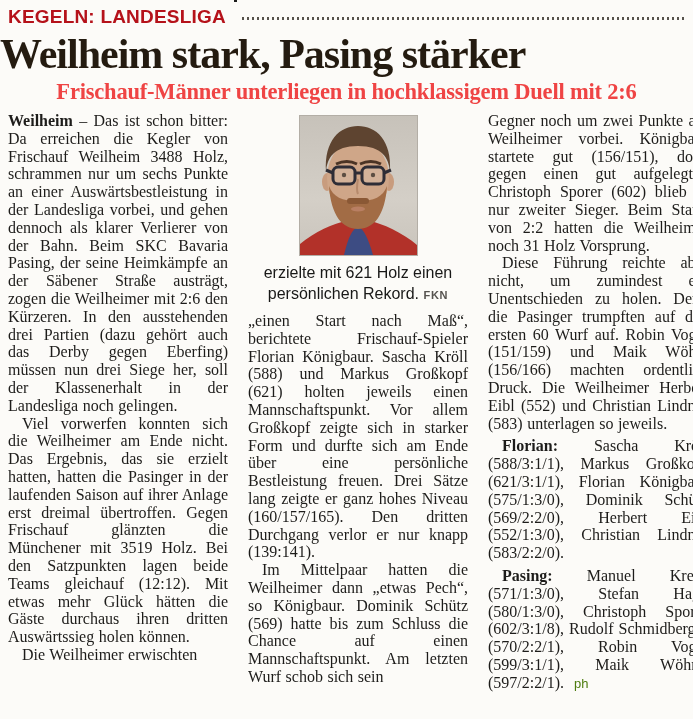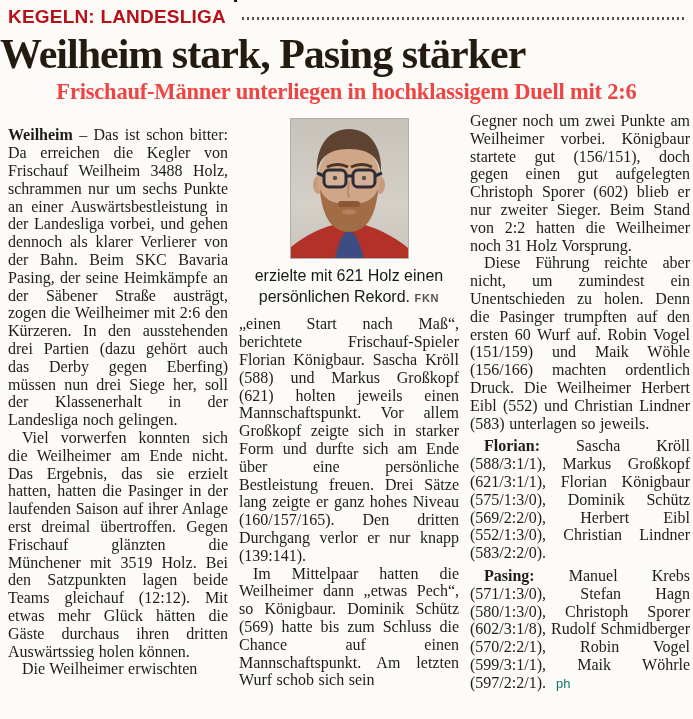--- a/index.html
+++ b/index.html
@@ -35,21 +35,21 @@
     font-size:42px;line-height:44px;font-weight:bold;
     color:#241b10;letter-spacing:-1px;
   }
   .subhead{
     margin:3px 0 8px;text-align:center;
     font-size:22.5px;line-height:25px;font-weight:bold;
     color:#ef4444;letter-spacing:-0.2px;
   }
 
   
-  .columns{display:flex;gap:11px;padding:0 3px 0 8px;align-items:center;}
+  .columns{display:flex;gap:20px;padding:0 3px 0 8px;}
   .col{flex:0 0 220px;width:220px;}
   .p{
     margin:0;font-size:16px;line-height:17.8px;
     text-align:justify;text-justify:inter-word;
     hyphens:auto;-webkit-hyphens:auto;
     word-spacing:0.5px;
   }
   .indent{text-indent:14px;}
   .gap-before{margin-top:5px;}
   .lead-bold{font-weight:bold;}
@@ -66,21 +66,21 @@
     color:#181817;line-height:20.5px;font-size:16px;
     padding:0 2px;
   }
   .cap-name{font-weight:bold;font-size:17px;}
   .credit{
     font-size:11px;color:#56534f;letter-spacing:0.7px;
     font-weight:bold;
   }
   .byline{
     font-family:"Liberation Sans", sans-serif;
-    font-size:13px;color:#0f766e;padding-left:10px;
+    font-size:13px;color:#4d7c0f;padding-left:10px;
   }
 </style>
 </head>
 <body>
 
 <div class="page">
 
   <div class="kicker-row">
     <span class="kicker">KEGELN: LANDESLIGA</span>
     <span class="kicker-dots"></span>

